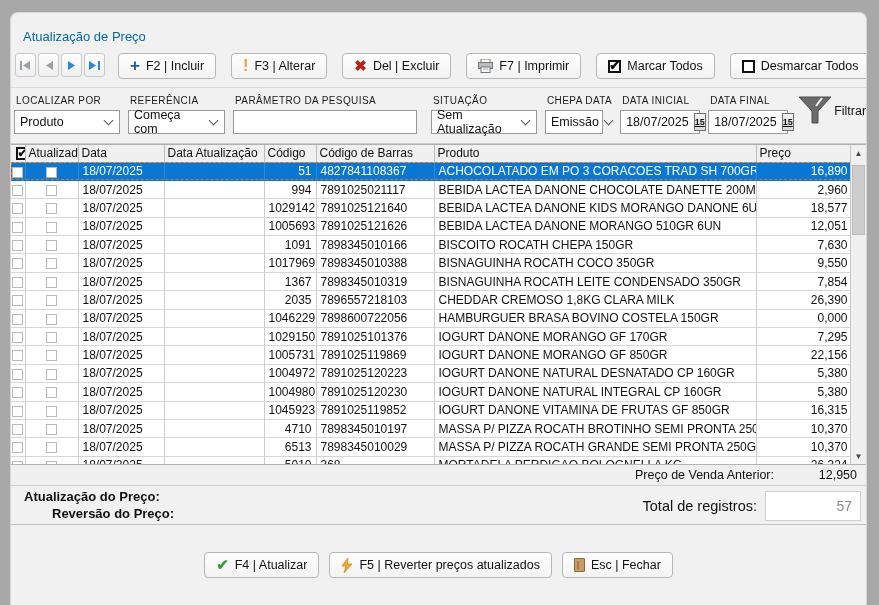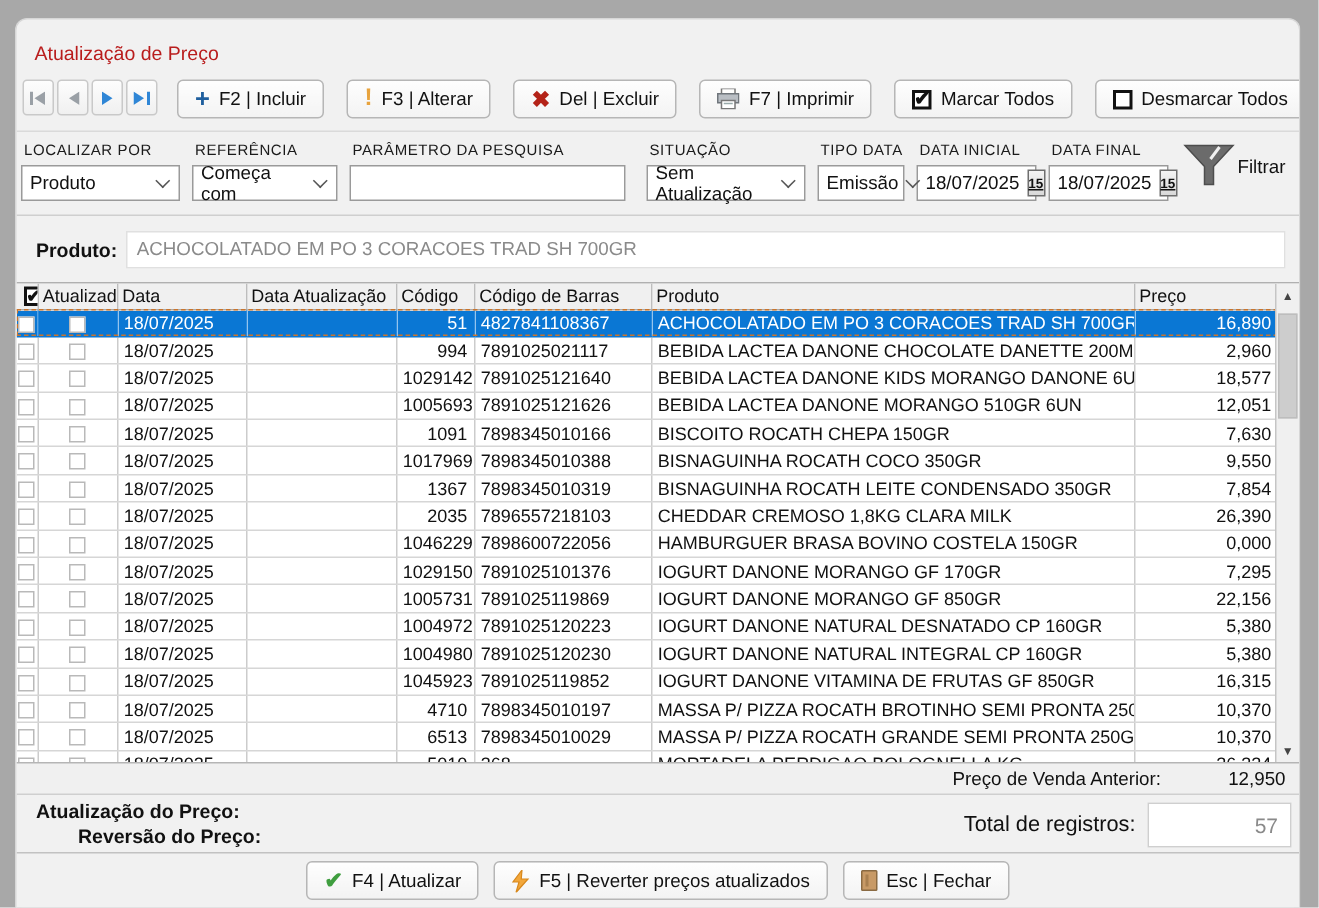--- a/index.html
+++ b/index.html
@@ -8,21 +8,21 @@
 
   .window {
     position: absolute; left: 10px; top: 12px; width: 857px; height: 593px;
     background: #f1f1f1; border: 1px solid #d7d7d7; border-bottom: none;
     border-radius: 8px 8px 0 0; overflow: hidden;
     display: flex; flex-direction: column;
   }
 
   
   .titlebar { height: 40px; padding: 14px 0 0 12px; }
-  .titlebar .title { font-size: 13px; color: #b91c1c; }
+  .titlebar .title { font-size: 13px; color: #0369a1; }
 
   
   .toolbar { height: 34px; display: flex; align-items: flex-start; padding: 0 0 0 4px; }
   .navgroup { display: flex; gap: 2px; margin-right: 13px; }
   .nav-btn {
     width: 21px; height: 24px; background: linear-gradient(#fdfdfd,#f0f0f0);
     border: 1px solid #c9c9c9; border-radius: 3px;
     display: flex; align-items: center; justify-content: center; cursor: default;
   }
   .tb-btn, .ft-btn {
@@ -206,21 +206,21 @@
       <input class="finput" value="" style="">
     </div>
     <div class="fgroup" style="margin-left:6px">
       <span class="flabel">SITUAÇÃO</span>
       <div class="fselect" style="width:106px">
         <span>Sem Atualização</span>
         <span class="chev"></span>
       </div>
     </div>
     <div class="fgroup">
-      <span class="flabel">TIPO DATA</span>
+      <span class="flabel">CHEPA DATA</span>
       <div class="fselect" style="width:58px">
         <span>Emissão</span>
         <span class="chev"></span>
       </div>
     </div>
     <div class="fgroup">
       <span class="flabel">DATA INICIAL</span>
       <div class="fdate" style="width:80px">
         <span>18/07/2025</span>
         <span class="cal-btn">15</span>
@@ -235,24 +235,20 @@
     </div>
     <div class="filtrar">
       <svg width="38" height="30" viewBox="0 0 38 30">
         <polygon points="3,2 35,2 22,16 22,28 16,28 16,16" fill="#6b6b6b" stroke="#4d4d4d"></polygon>
         <line x1="26" y1="3" x2="20" y2="11" stroke="#f1f1f1" stroke-width="2"></line>
       </svg>
       <span class="flabel2">Filtrar</span>
     </div>
   </div>
 
-  <div class="produto-row">
-    <span class="produto-label">Produto:</span>
-    <div class="produto-field">ACHOCOLATADO EM PO 3 CORACOES TRAD SH 700GR</div>
-  </div>
 
   <div class="table-wrap">
     <table>
       <colgroup>
         <col style="width:14px">
           <col style="width:53px">
           <col style="width:86px">
           <col style="width:100px">
         <col style="width:52px">
           <col style="width:118px">

